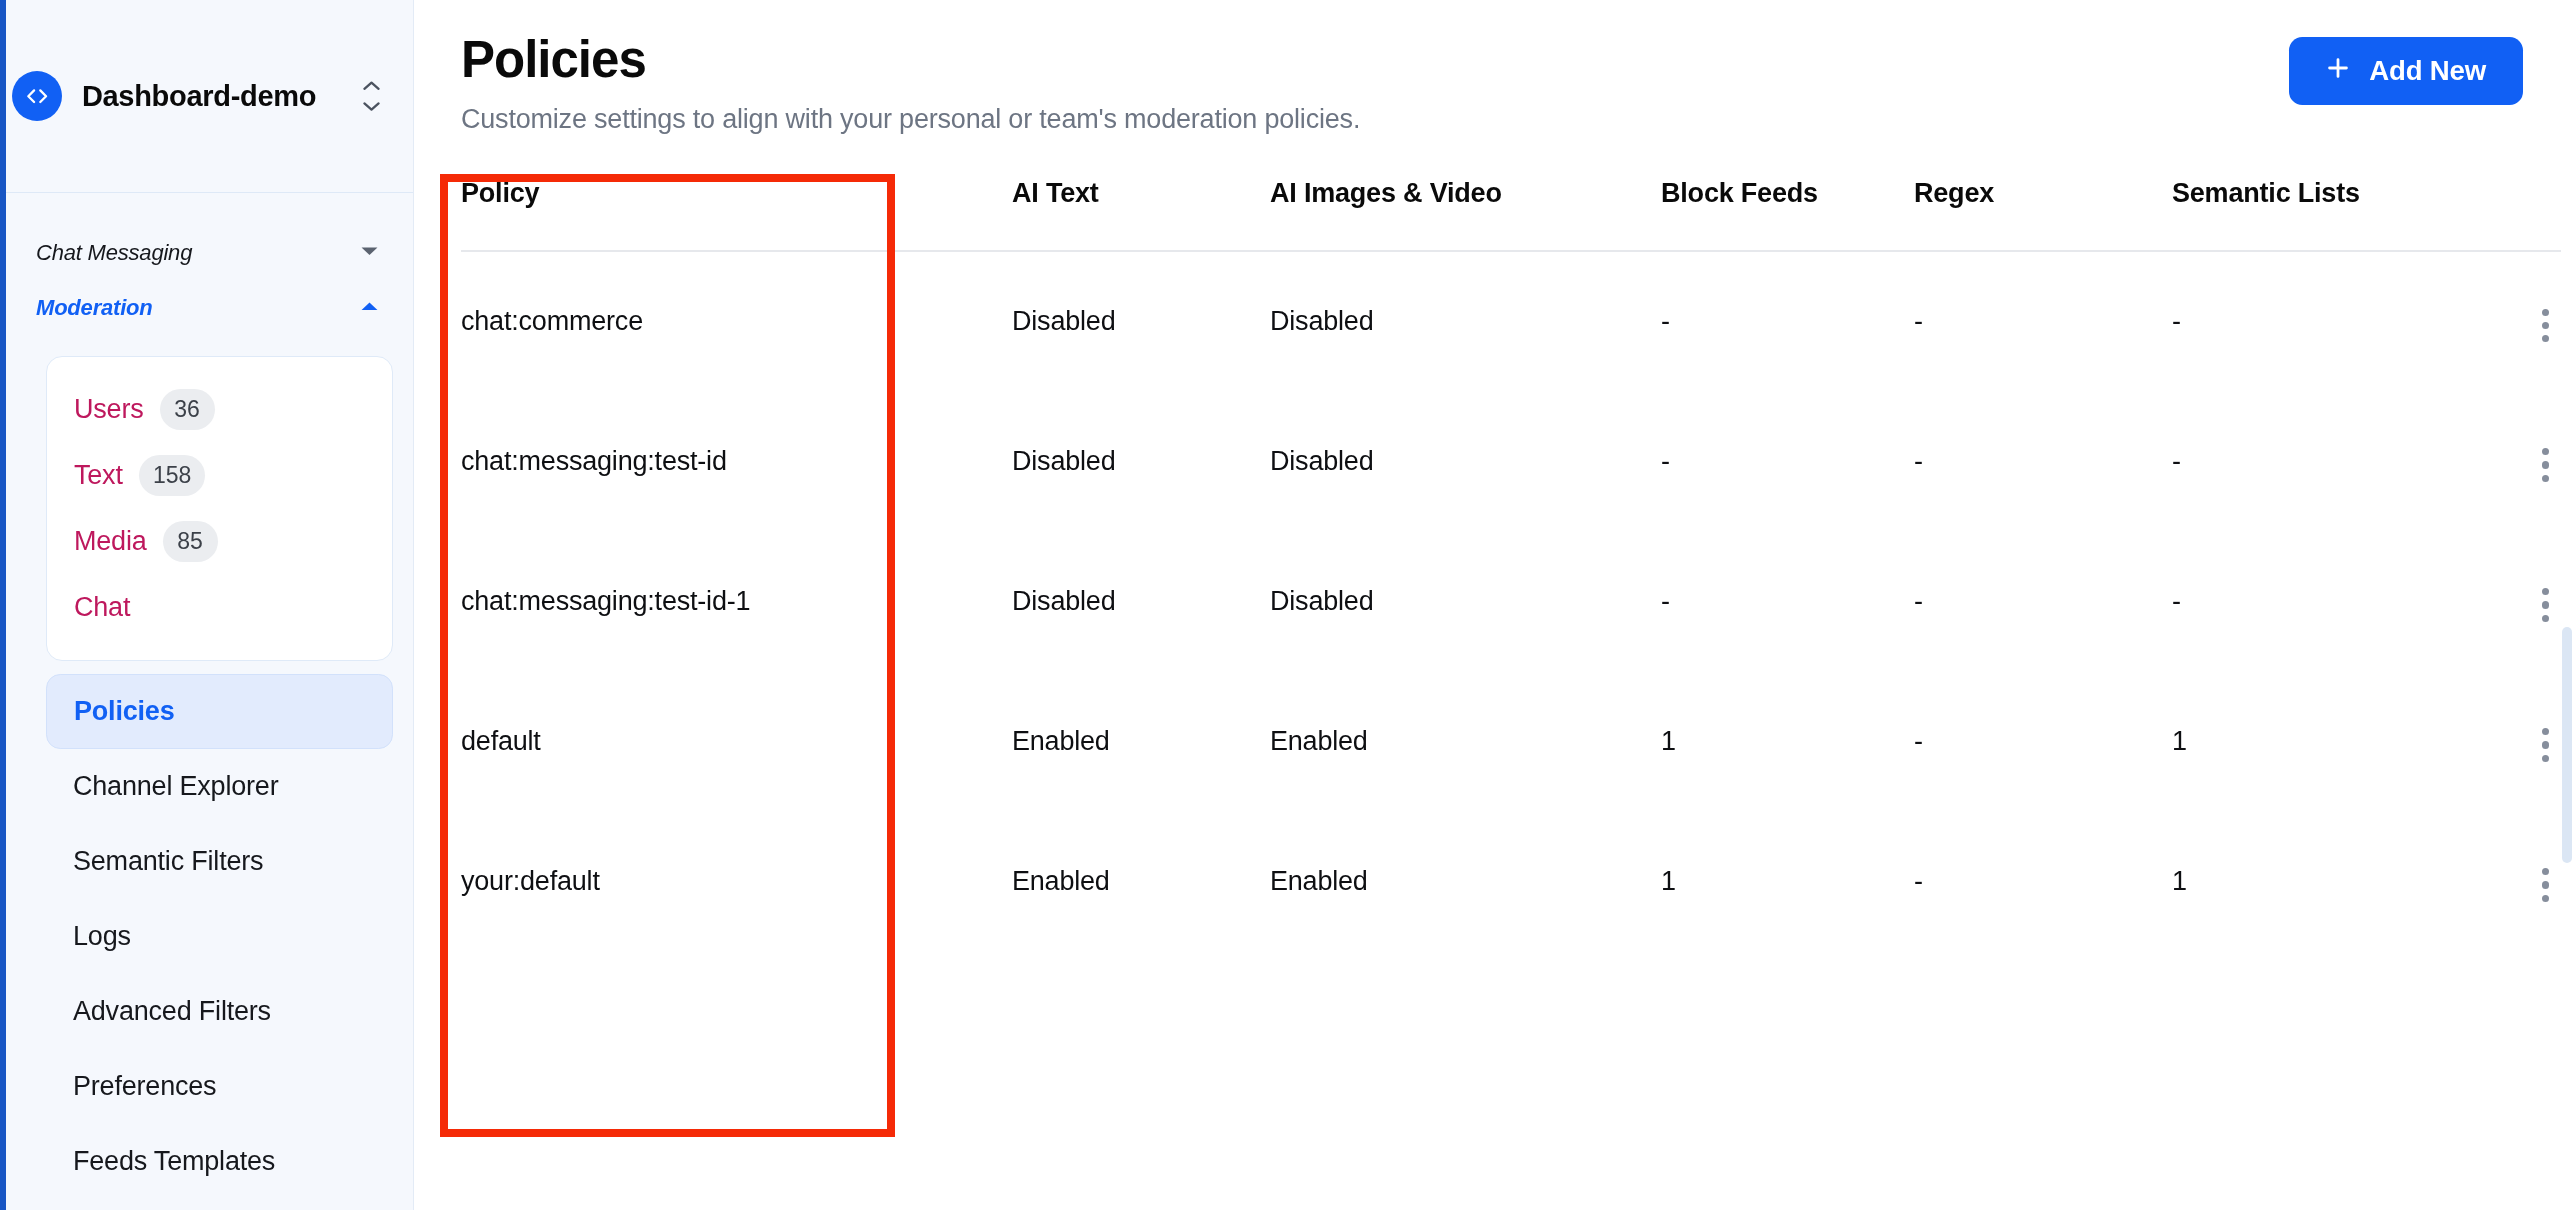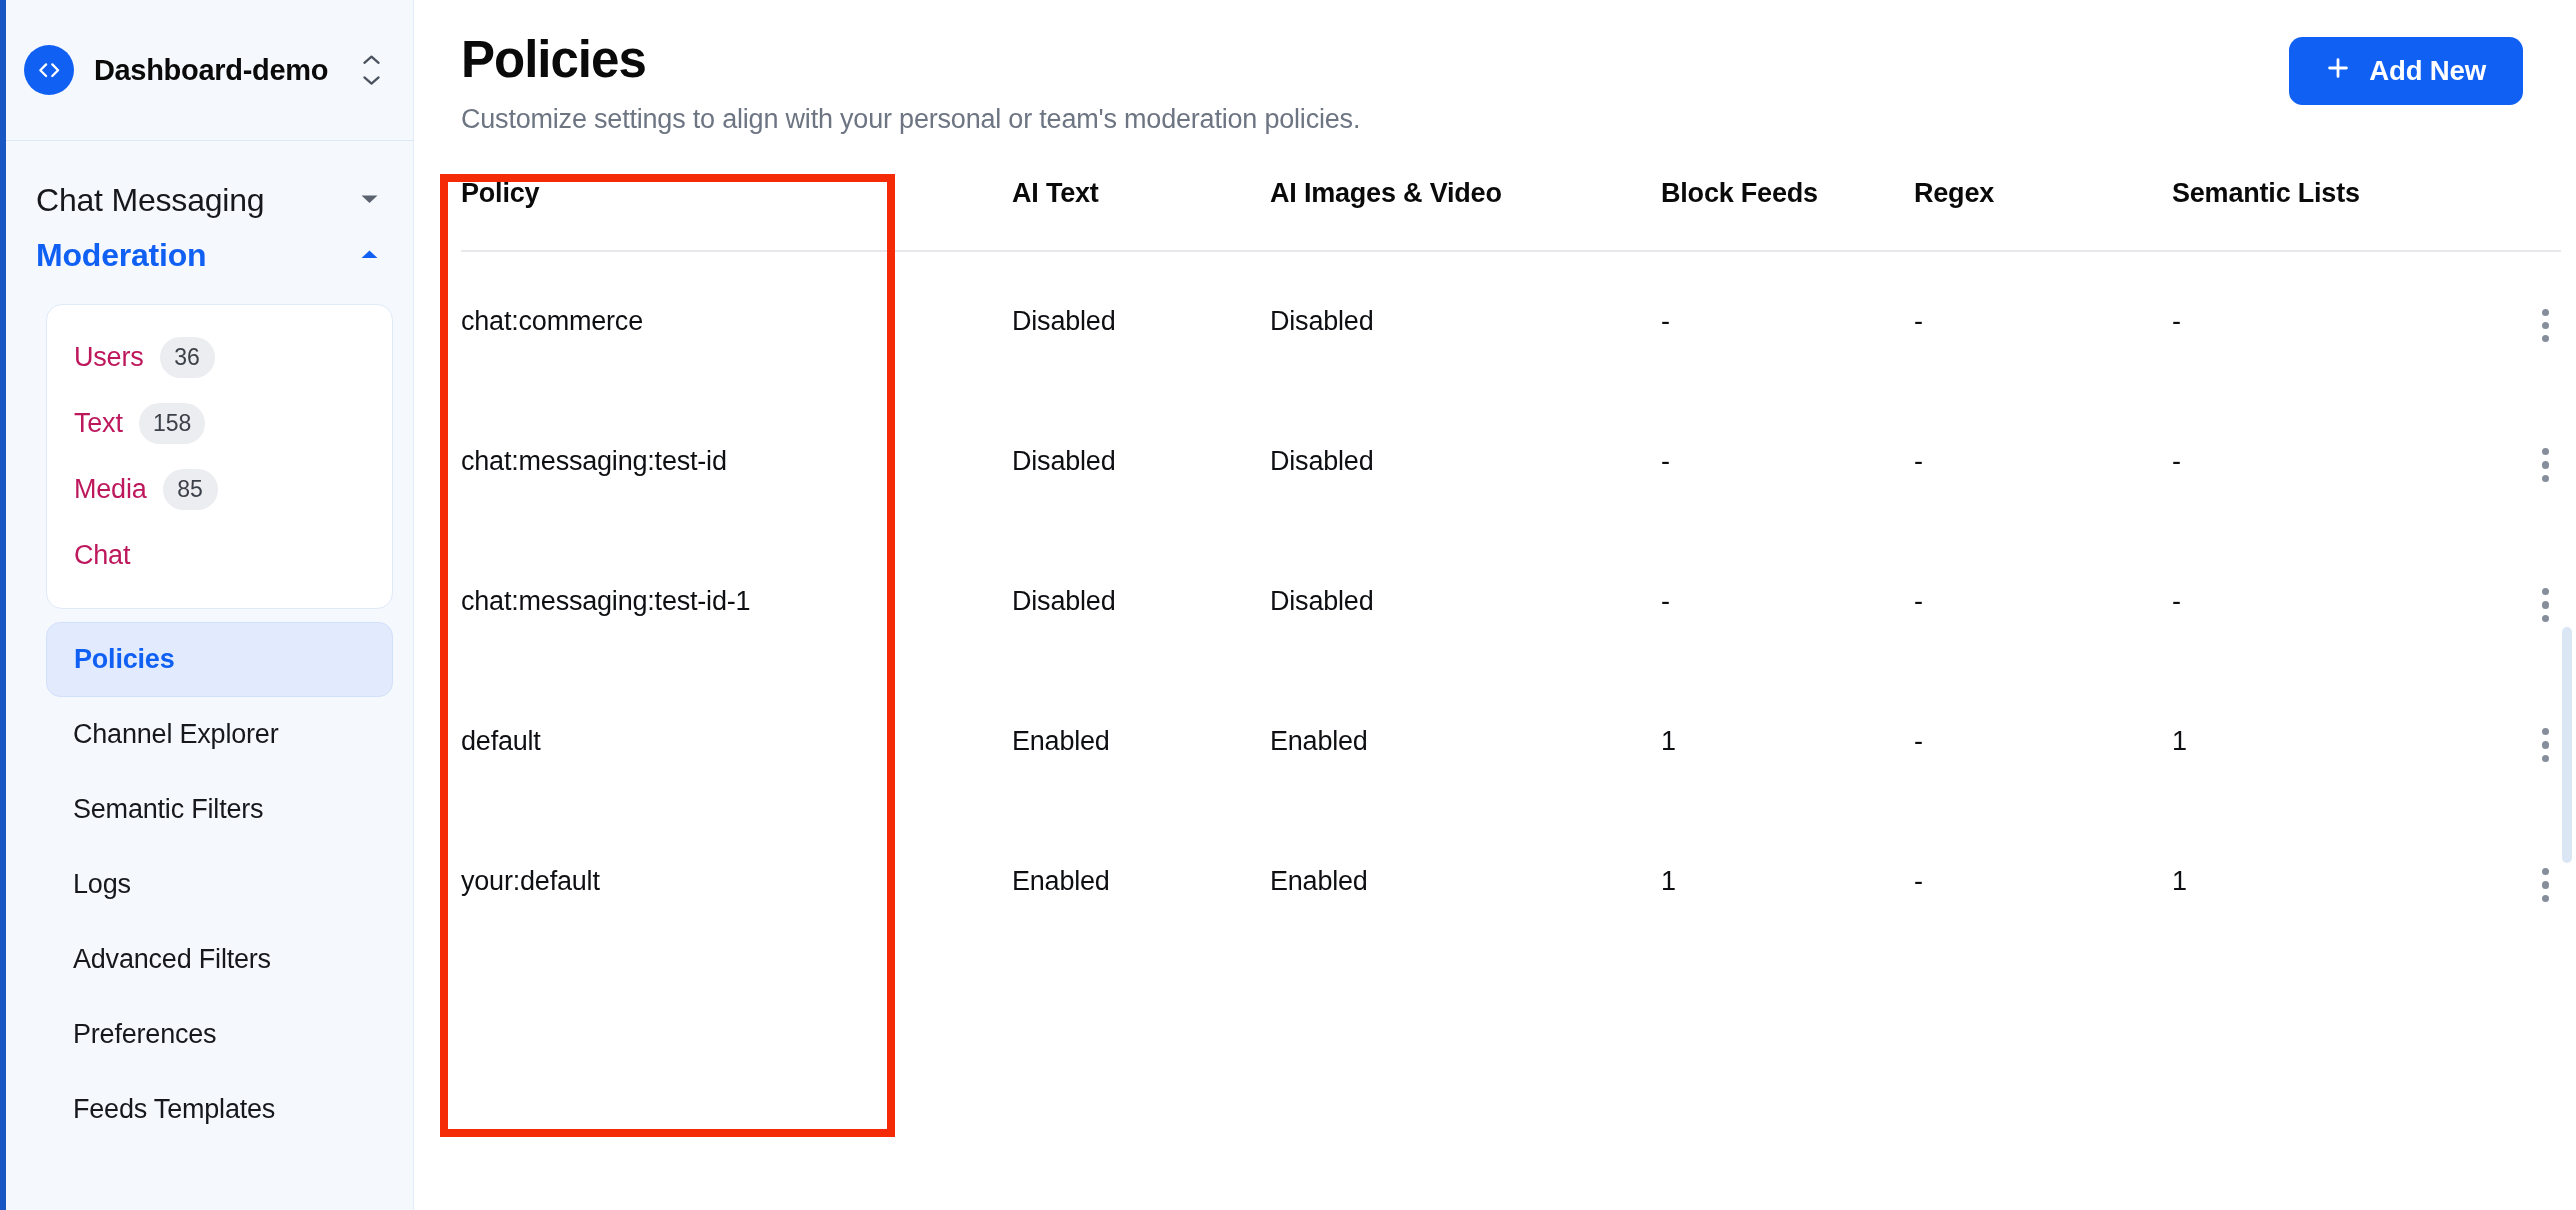--- a/index.html
+++ b/index.html
@@ -30,24 +30,24 @@
     flex: 0 0 414px;
   }
   .sidebar-accent {
     position: absolute;
     left: 0; top: 0;
     width: 6.2px; height: 1211px;
     background: #1856c4;
   }
 
   .workspace {
-    height: 141px;
-    display: flex;
-    align-items: center;
-    padding: 0 23px 0 19px;
+    height: 193px;
+    display: flex;
+    align-items: center;
+    padding: 0 23px 0 7px;
     border-bottom: 1.8px solid #dee9f7;
   }
   .ws-logo {
     width: 50px; height: 50px;
     border-radius: 50%;
     background: #1160f4;
     display: flex; align-items: center; justify-content: center;
     flex: 0 0 50px;
     margin-left: 5.3px;
   }
@@ -74,25 +74,26 @@
     padding: 32px 0 0 0;
   }
   .nav-group {
     display: flex;
     align-items: center;
     height: 55px;
     padding: 0 32px 0 36px;
     cursor: pointer;
   }
   .nav-group .label {
-    font-size: 32px;
+    font-size: 22px;
     font-weight: 500;
     color: #16181d;
     flex: 1 1 auto;
     letter-spacing: -0.2px;
+    font-style: italic;
   }
   .nav-group.active .label {
     color: #1160f4;
     font-weight: 700;
   }
   .nav-group .chev { flex: 0 0 auto; }
 
   .subnav-card {
     margin: 21.3px 19.6px 0 46px;
     background: #ffffff;

